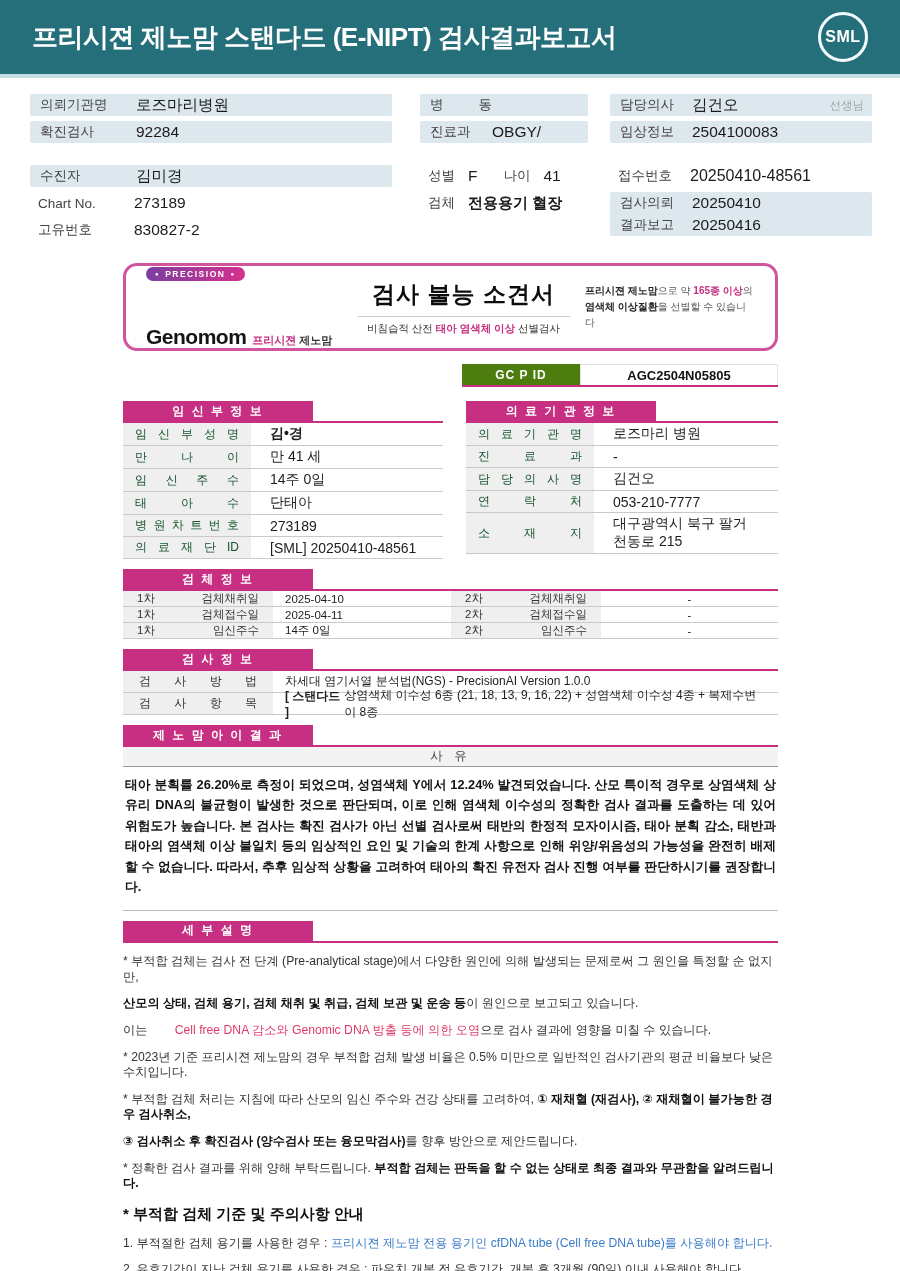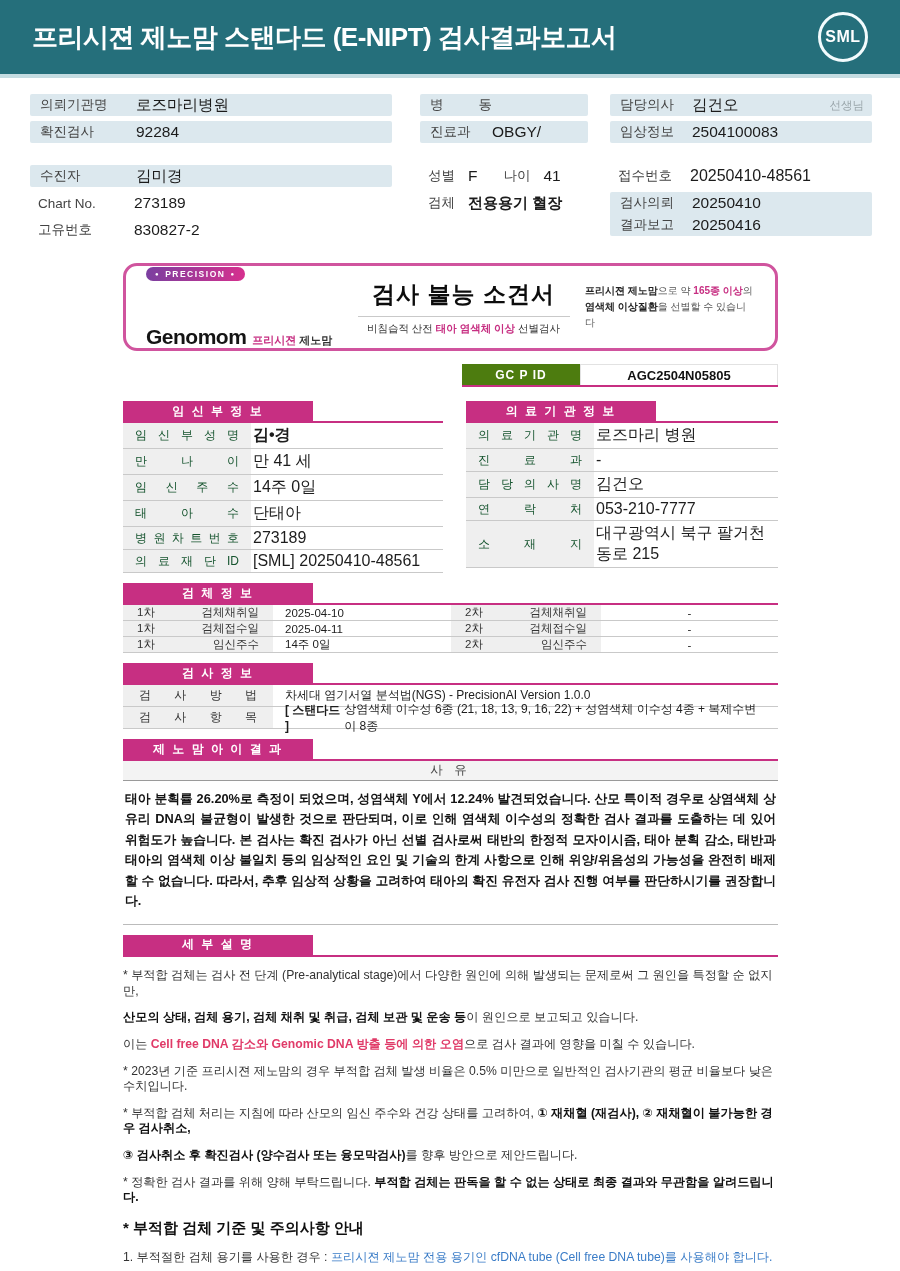--- a/index.html
+++ b/index.html
@@ -68,21 +68,21 @@
   .gc-value { width:198px; height:21px; border:1px solid #e2e2e2; border-bottom:none;
     display:flex; align-items:center; justify-content:center; font-weight:bold; font-size:13px; color:#111; }
   
   .sec-head { border-bottom:2px solid #c72f82; }
   .sec-tab { width:190px; height:20px; background:#c72f82; color:#fff; font-weight:bold;
     font-size:12px; display:flex; align-items:center; justify-content:center; letter-spacing:2px; }
   
   .trow { display:flex; border-bottom:1px solid #c9c9c9; min-height:20px; align-items:stretch; }
   .tlabel { width:128px; background:#efefef; display:flex; align-items:center; padding:2px 12px; flex:none; }
   .tlabel span { display:block; width:100%; text-align:justify; text-align-last:justify; color:#14532d; font-size:12px; }
-  .tval { flex:1; display:flex; align-items:center; padding:2px 2px; font-size:16px; color:#1d1d1d; }
+  .tval { flex:1; display:flex; align-items:center; padding:2px 19px; font-size:14px; color:#1d1d1d; }
   
   .tables { margin-top:14px; display:flex; justify-content:space-between; }
   .tbl-left  { width:320px; }
   .tbl-right { width:312px; }
   .row-tall { min-height:41px; }
   
   .section { margin-top:10px; }
   .srow { display:flex; border-bottom:1px solid #c9c9c9; height:16px; align-items:stretch; font-size:11.5px; }
   .sl { width:150px; background:#efefef; display:flex; align-items:center; padding:0 14px; flex:none; }
   .sl span { display:block; width:100%; text-align:justify; text-align-last:justify; color:#333; }
@@ -93,21 +93,21 @@
   .xl { width:150px; background:#efefef; display:flex; align-items:center; padding:0 16px; flex:none; }
   .xl span { display:block; width:100%; text-align:justify; text-align-last:justify; color:#333; font-size:12px; }
   .xv { flex:1; display:flex; align-items:center; padding:0 12px; font-size:12px; color:#1d1d1d; }
   
   .reason-bar { height:20px; background:#f3f3f3; border-bottom:1px solid #9a9a9a;
     display:flex; align-items:center; justify-content:center; font-size:12.5px; color:#444; letter-spacing:4px; }
   .reason-text { padding:8px 2px 12px; font-size:12.8px; font-weight:bold; color:#141414;
     line-height:1.6; text-align:justify; border-bottom:1px solid #bbb; }
   
   .dline { margin-top:11.5px; font-size:12.2px; color:#333; line-height:1.25; }
-  .red  { color:#e03a68; font-weight:bold; }
+  .red  { color:#e03a68; font-weight:normal;margin-left:24px; }
   .blue { color:#3a7cc7; }
   .notice-title { margin-top:14px; font-size:15px; font-weight:800; color:#0f0f0f; }
 </style>
 </head>
 <body>
 
 <div class="app-header">
   <div class="app-title">프리시젼 제노맘 스탠다드 (E-NIPT) 검사결과보고서</div>
   <div class="sml-logo">SML</div>
 </div>

